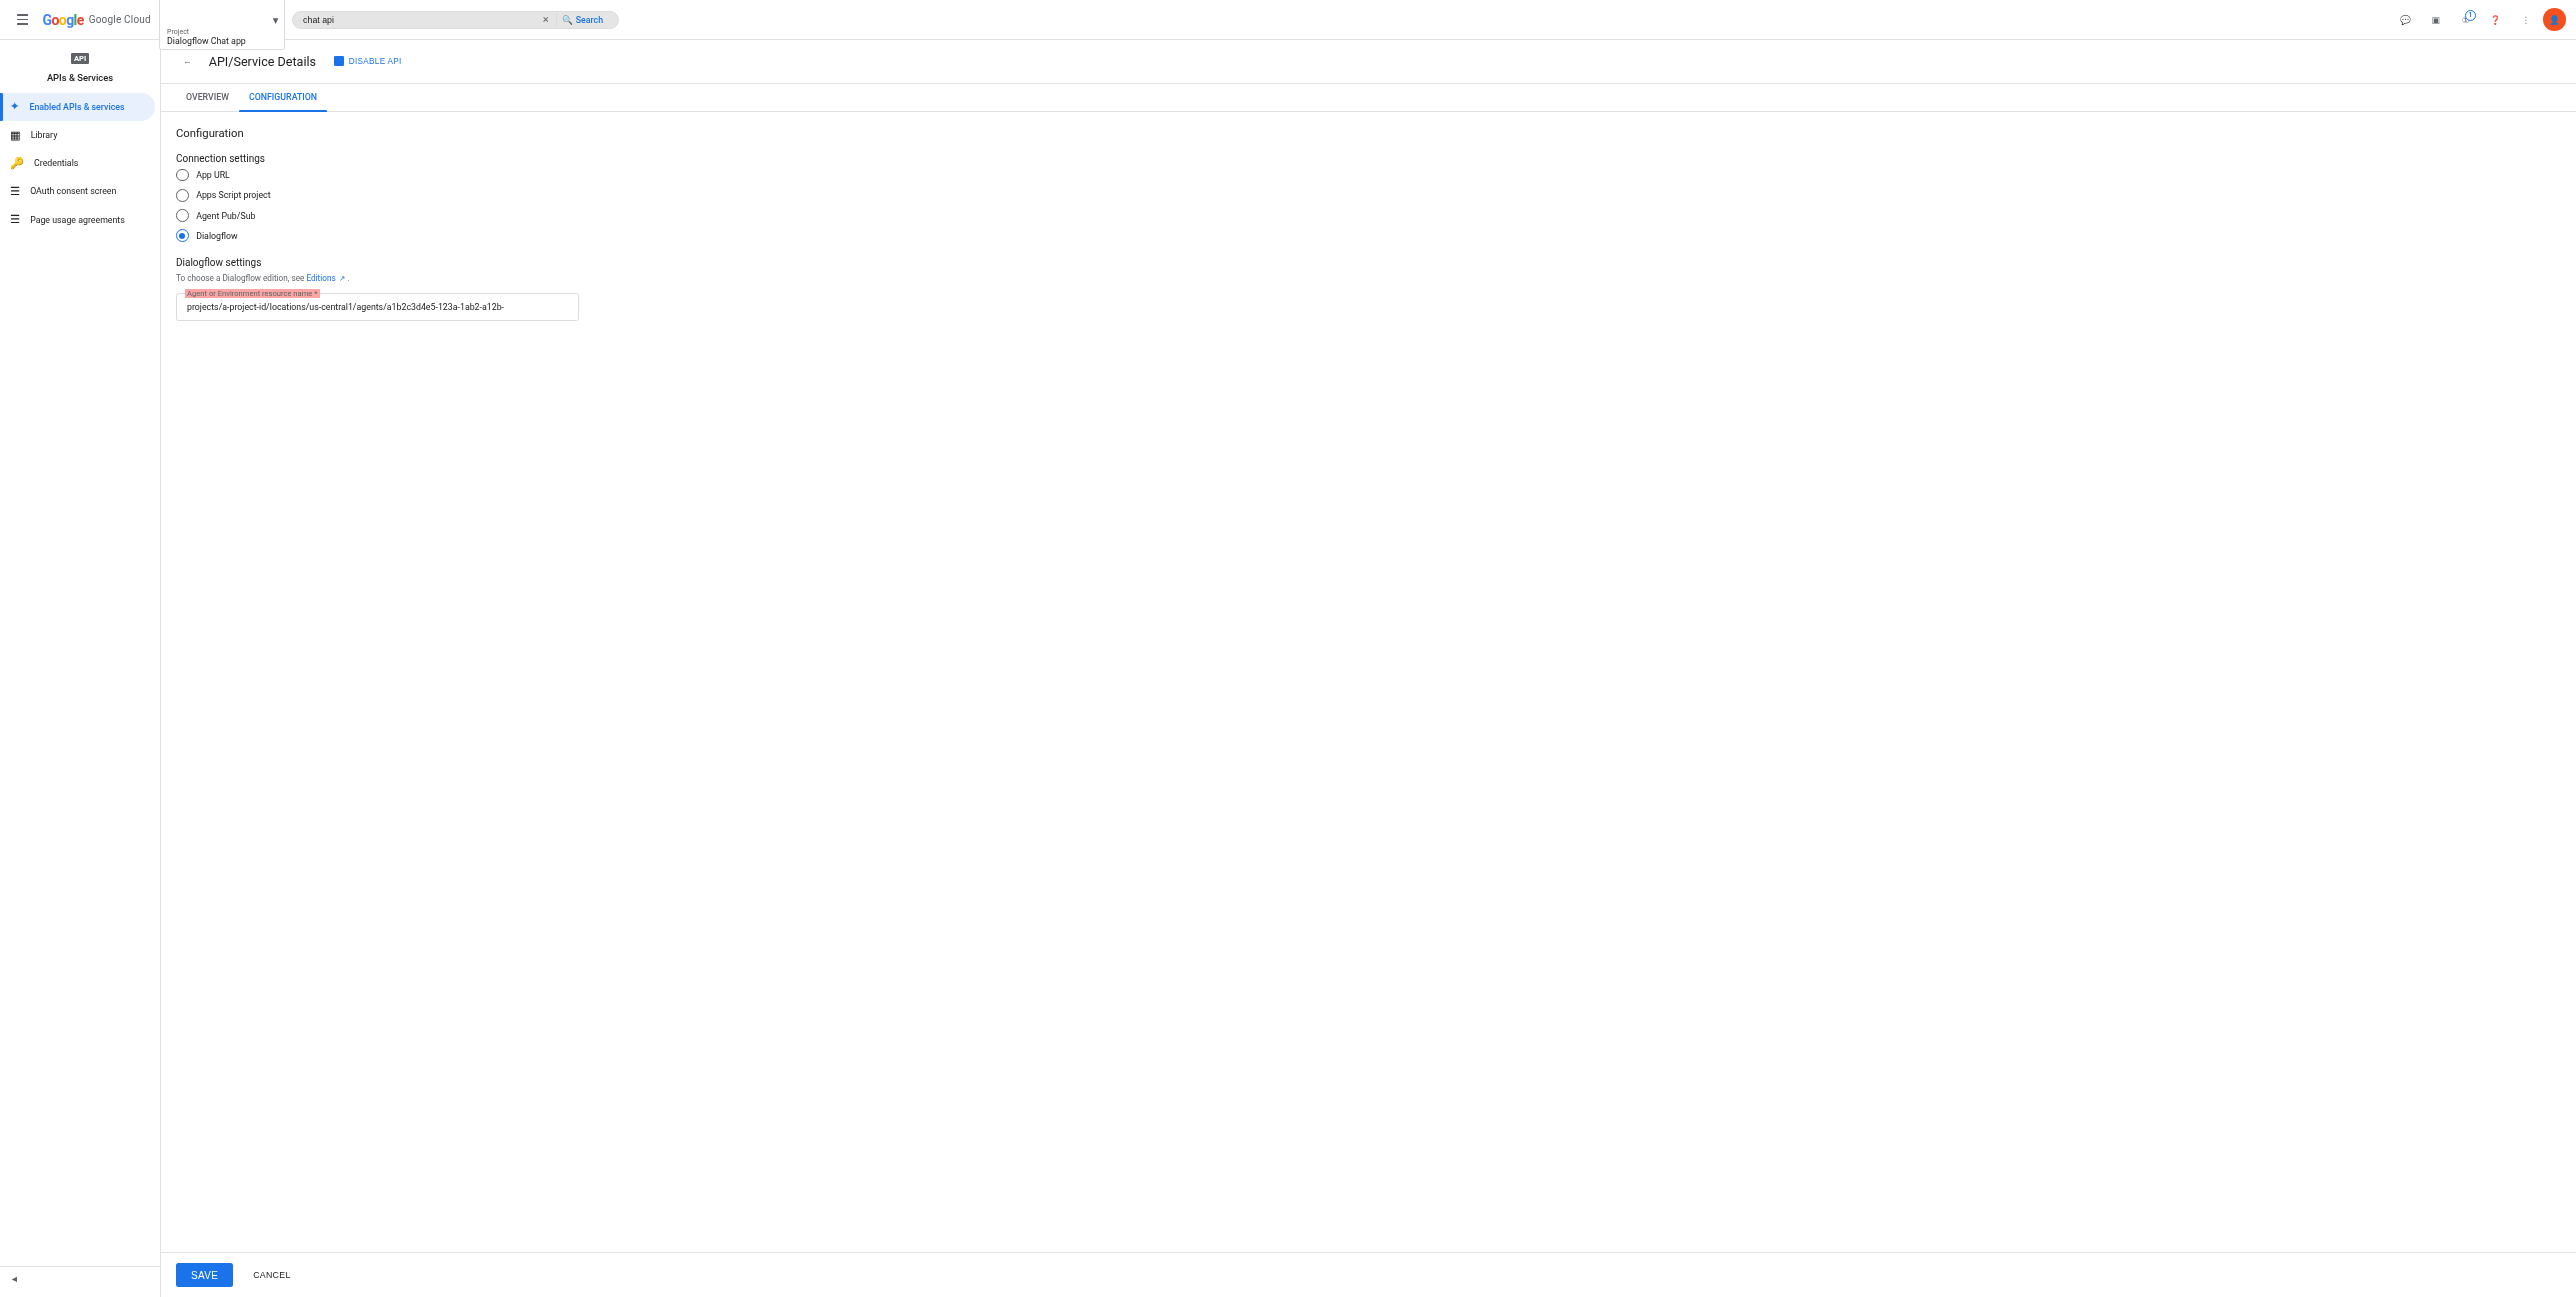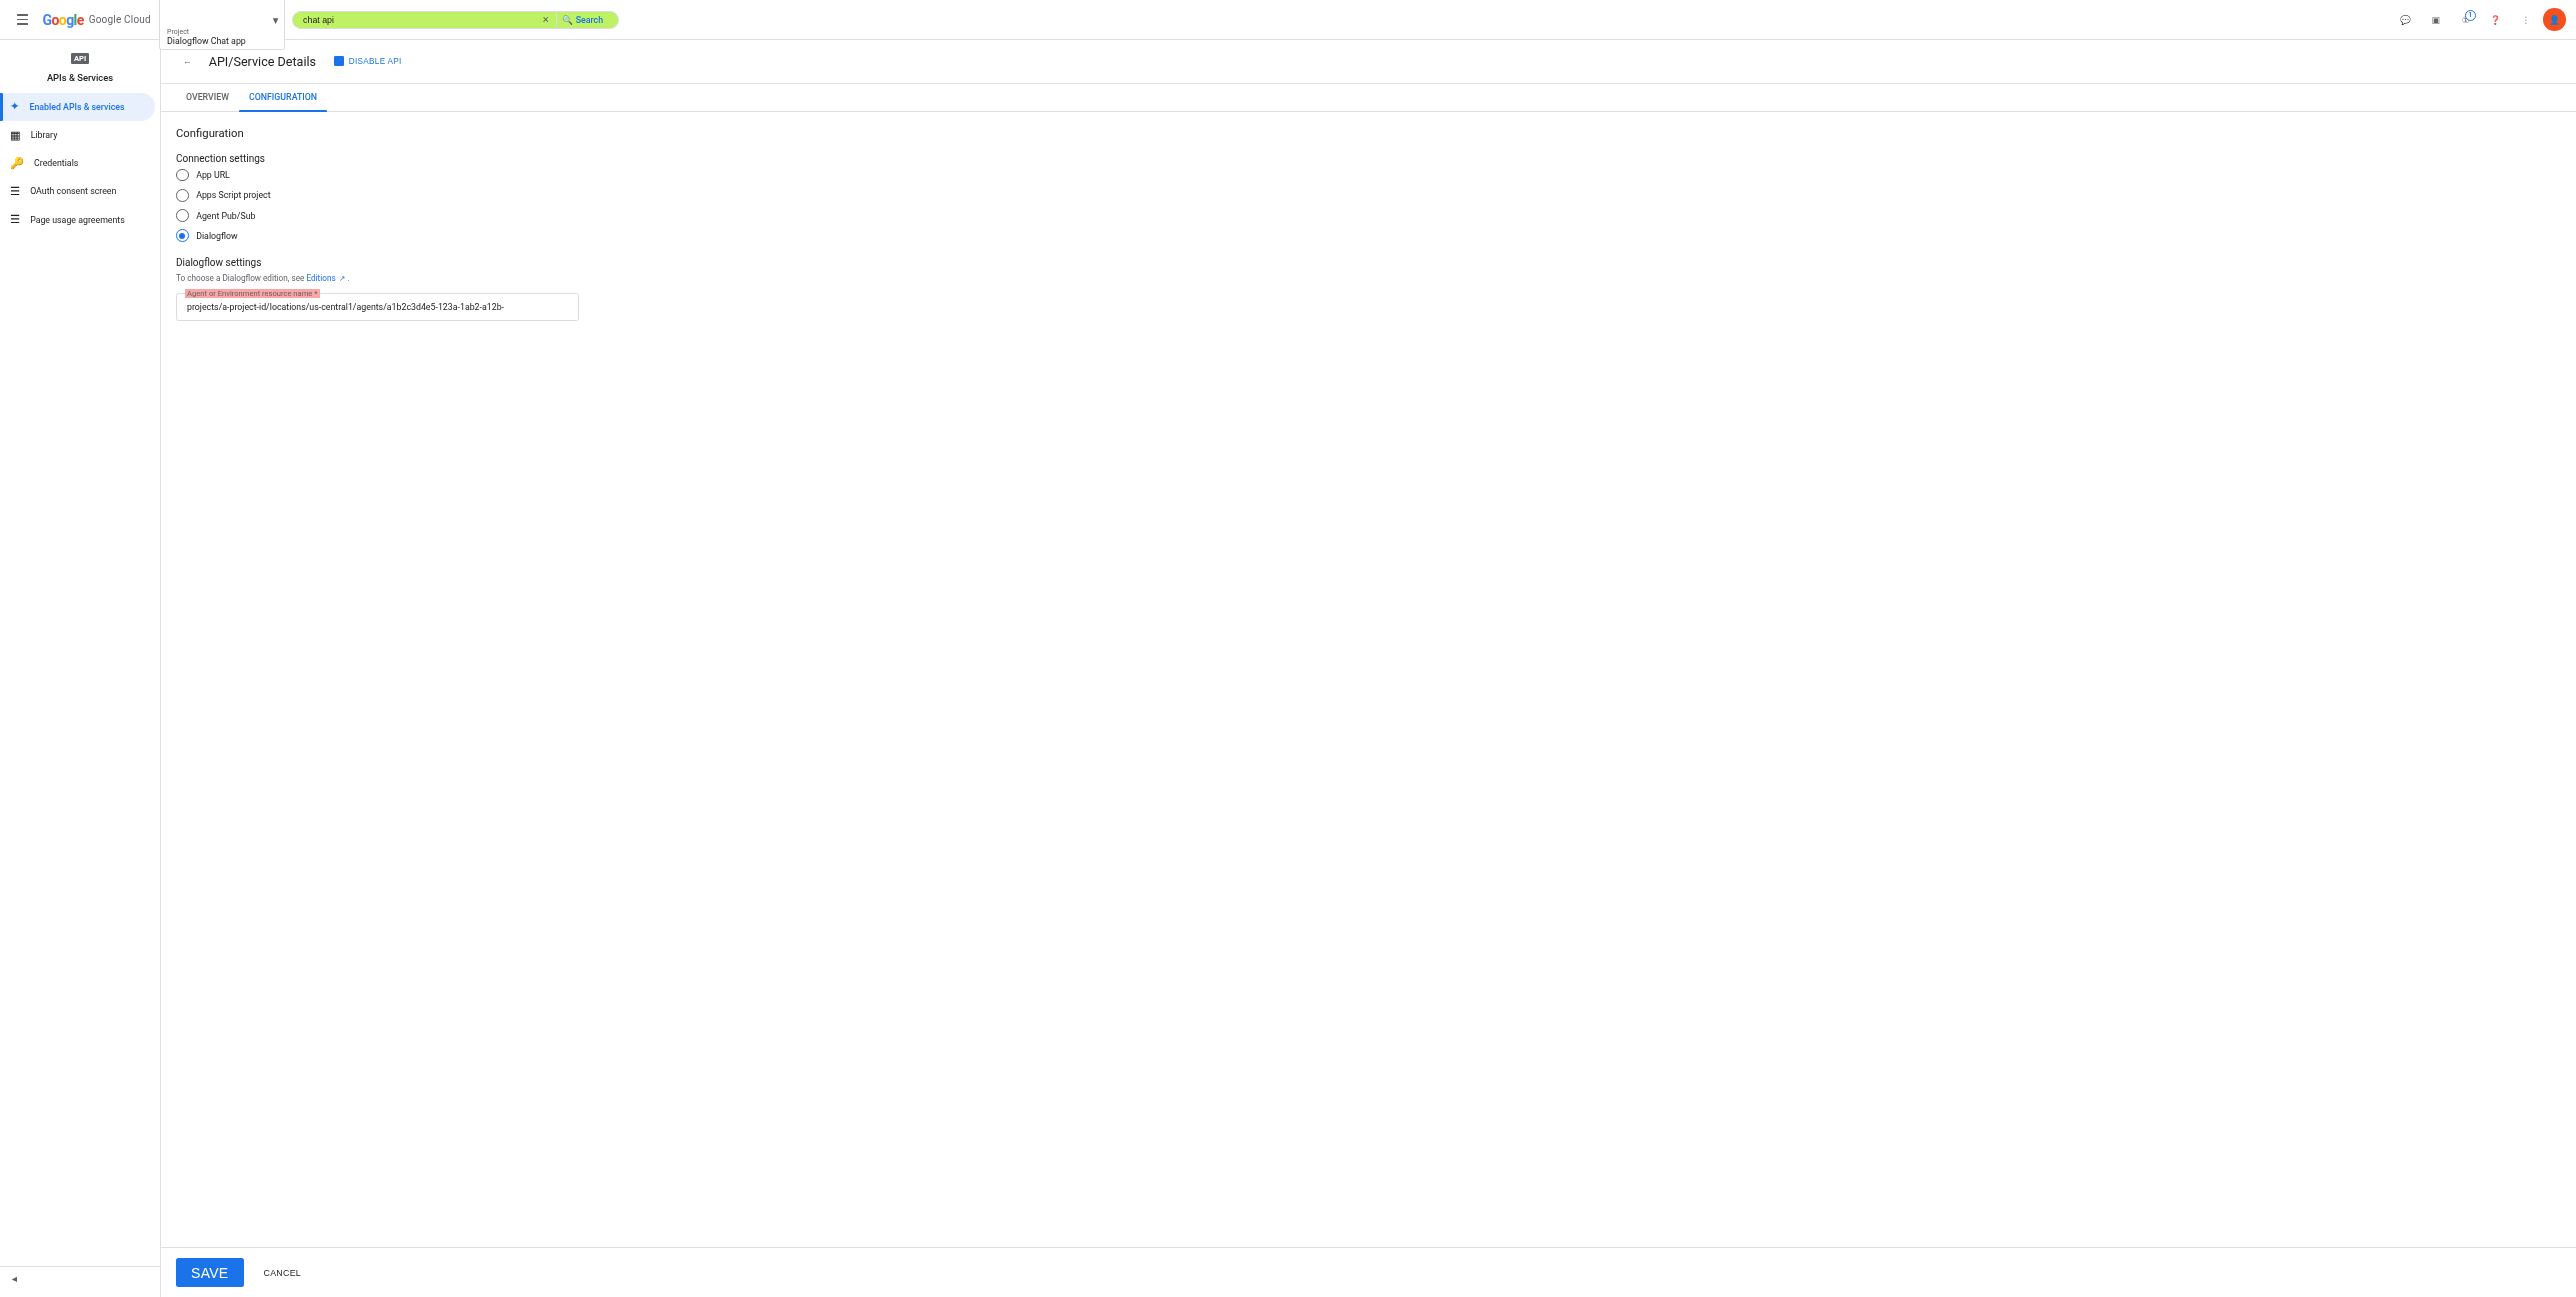--- a/index.html
+++ b/index.html
@@ -52,21 +52,21 @@
     }
 
     .search-bar {
       display: flex; align-items: center;
       border: 0.6px solid #dadce0;
       border-radius: 15px;
       padding: 0 10px;
       height: 18px;
       flex: 1;
       max-width: 327px;
-      background: #bef264;
+      background: #e5e5e5;
       gap: 5px;
     }
     .search-bar input {
       border: none; outline: none;
       font-size: 8.8px; color: #202124;
       flex: 1; background: transparent;
     }
     .search-bar .clear-btn {
       cursor: pointer; color: #5f6368; font-size: 11.3px;
       display: flex; align-items: center;
@@ -278,21 +278,21 @@
       border-top: 0.6px solid #e0e0e0;
       display: flex; align-items: center; gap: 10px;
       background: #fff;
     }
     .save-btn {
       background: #1a73e8;
       color: #fff;
       border: none;
       padding: 6.3px 15px;
       border-radius: 2.5px;
-      font-size: 14px; font-weight: 500;
+      font-size: 10px; font-weight: 500;
       cursor: pointer;
       text-transform: uppercase; letter-spacing: 0.3px;
     }
     .cancel-btn {
       background: none;
       border: none;
       color: #202124;
       font-size: 8.8px; font-weight: 500;
       cursor: pointer;
       padding: 6.3px 10px;

